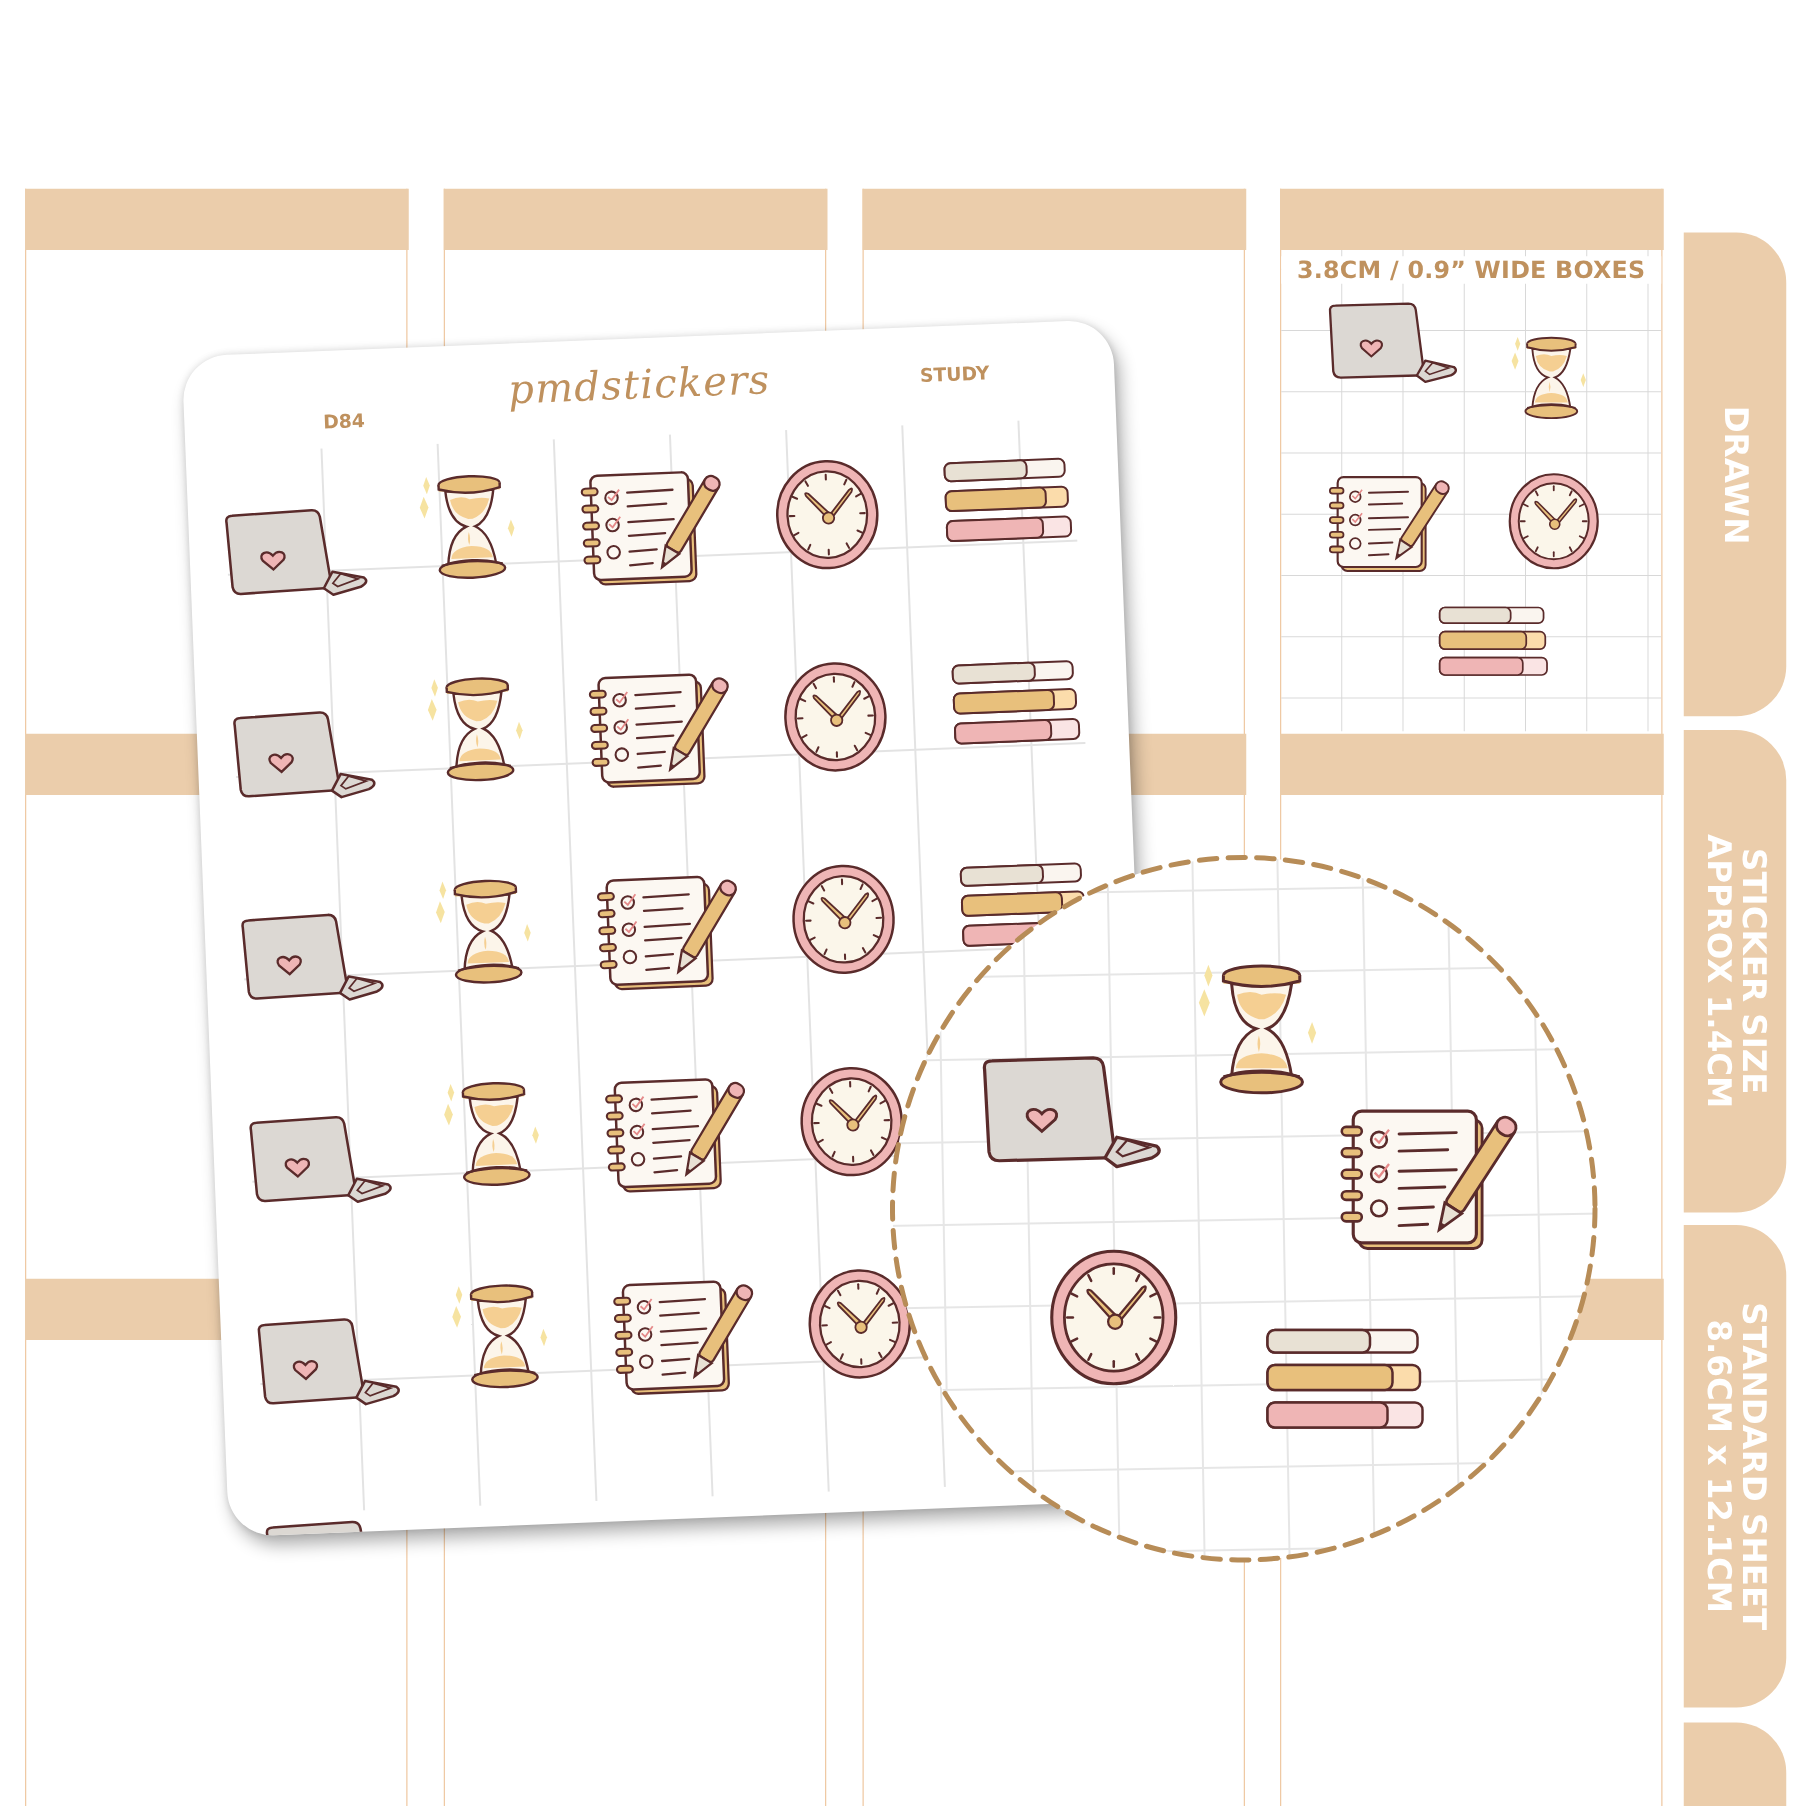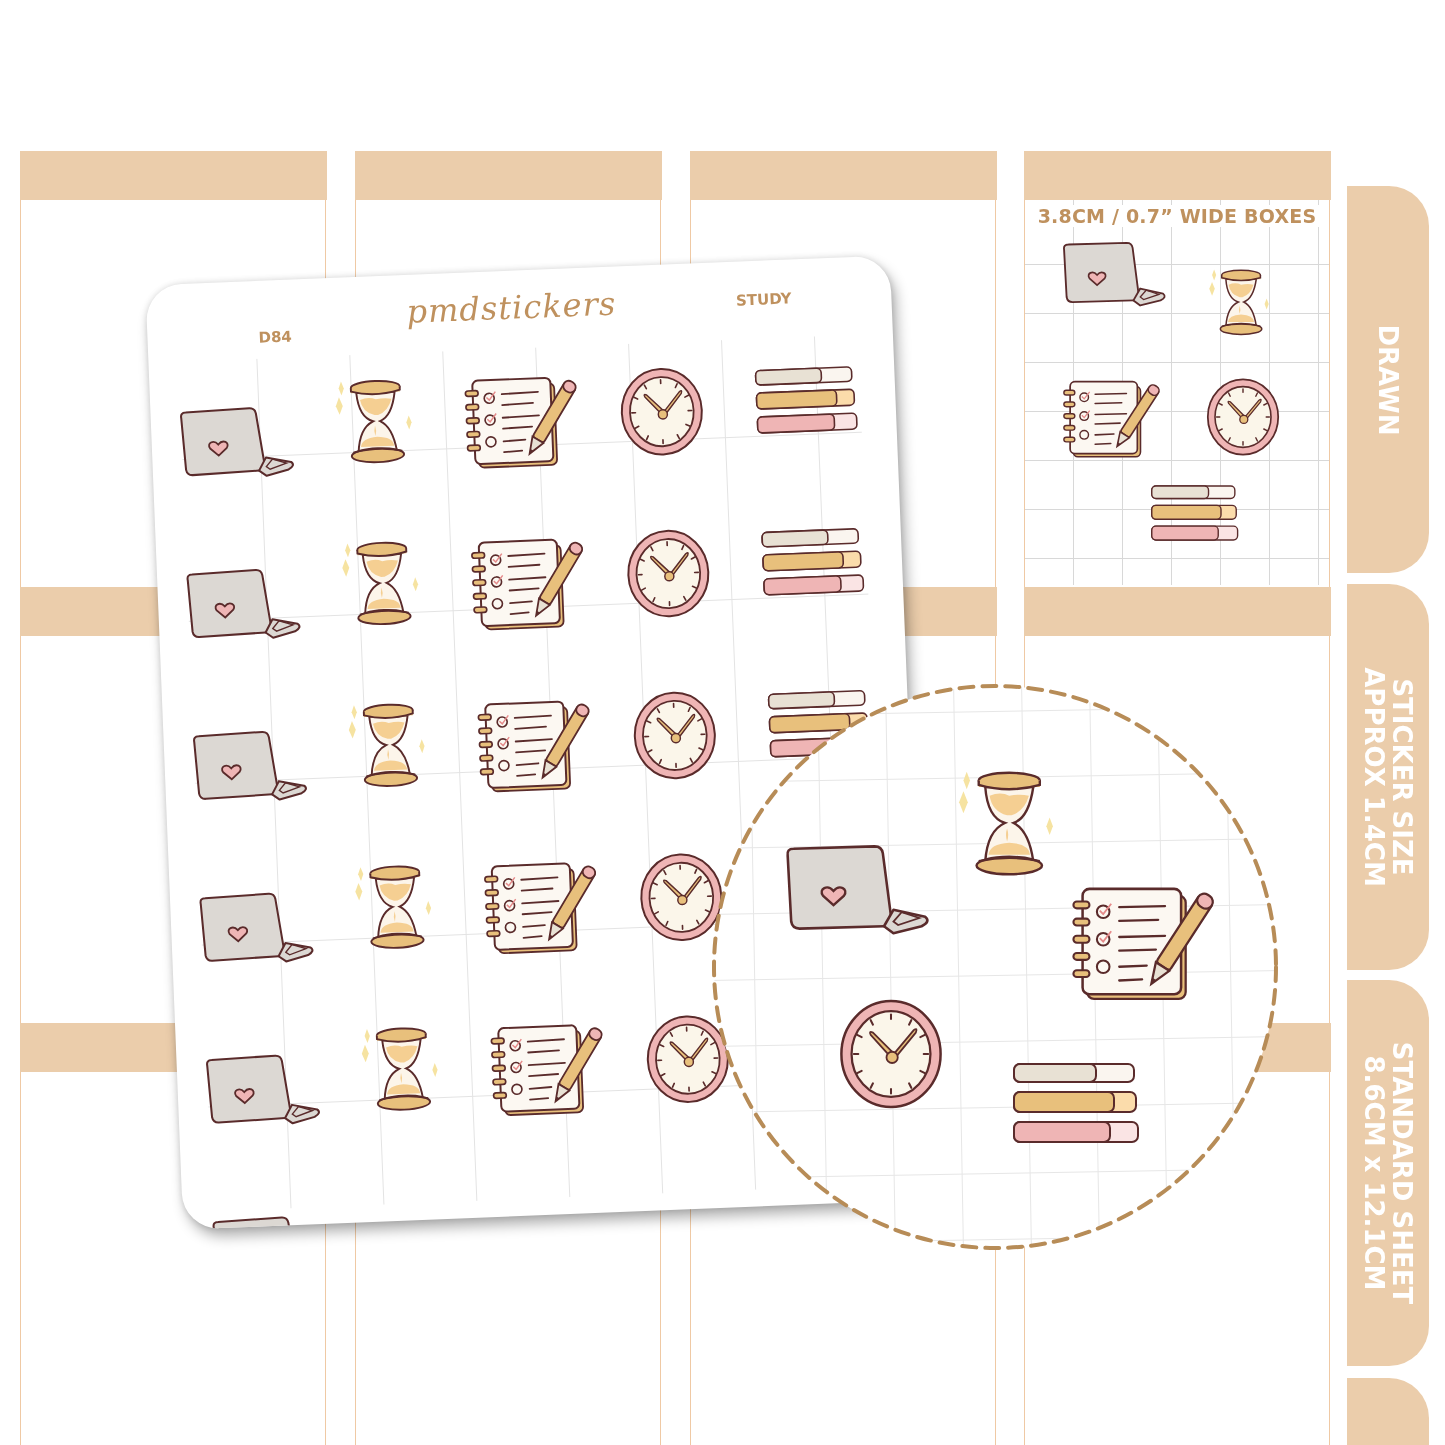--- a/index.html
+++ b/index.html
@@ -151,21 +151,21 @@
 
 <div class="col" style="left:690px;">
   <div class="hdr"></div>
   <div class="band b1"></div>
   <div class="band b2"></div>
 </div>
 
 <div class="col" style="left:1024px;">
   <div class="hdr"></div>
   <div class="grid4"></div>
-  <div class="box-title">3.8CM / 0.7” WIDE BOXES</div>
+  <div class="box-title">3.8CM / 0.9” WIDE BOXES</div>
   <svg class="mini" style="left:34px; top:90px;" width="110" height="68">
       <use href="#laptop"></use>
     </svg>
   <svg class="mini" style="left:176px; top:108px;" width="76" height="86">
       <use href="#hourglass"></use>
     </svg>
   <svg class="mini" style="left:34px; top:226px;" width="102" height="86">
       <use href="#notebook"></use>
     </svg>
   <svg class="mini" style="left:178px; top:222px;" width="80" height="88">

